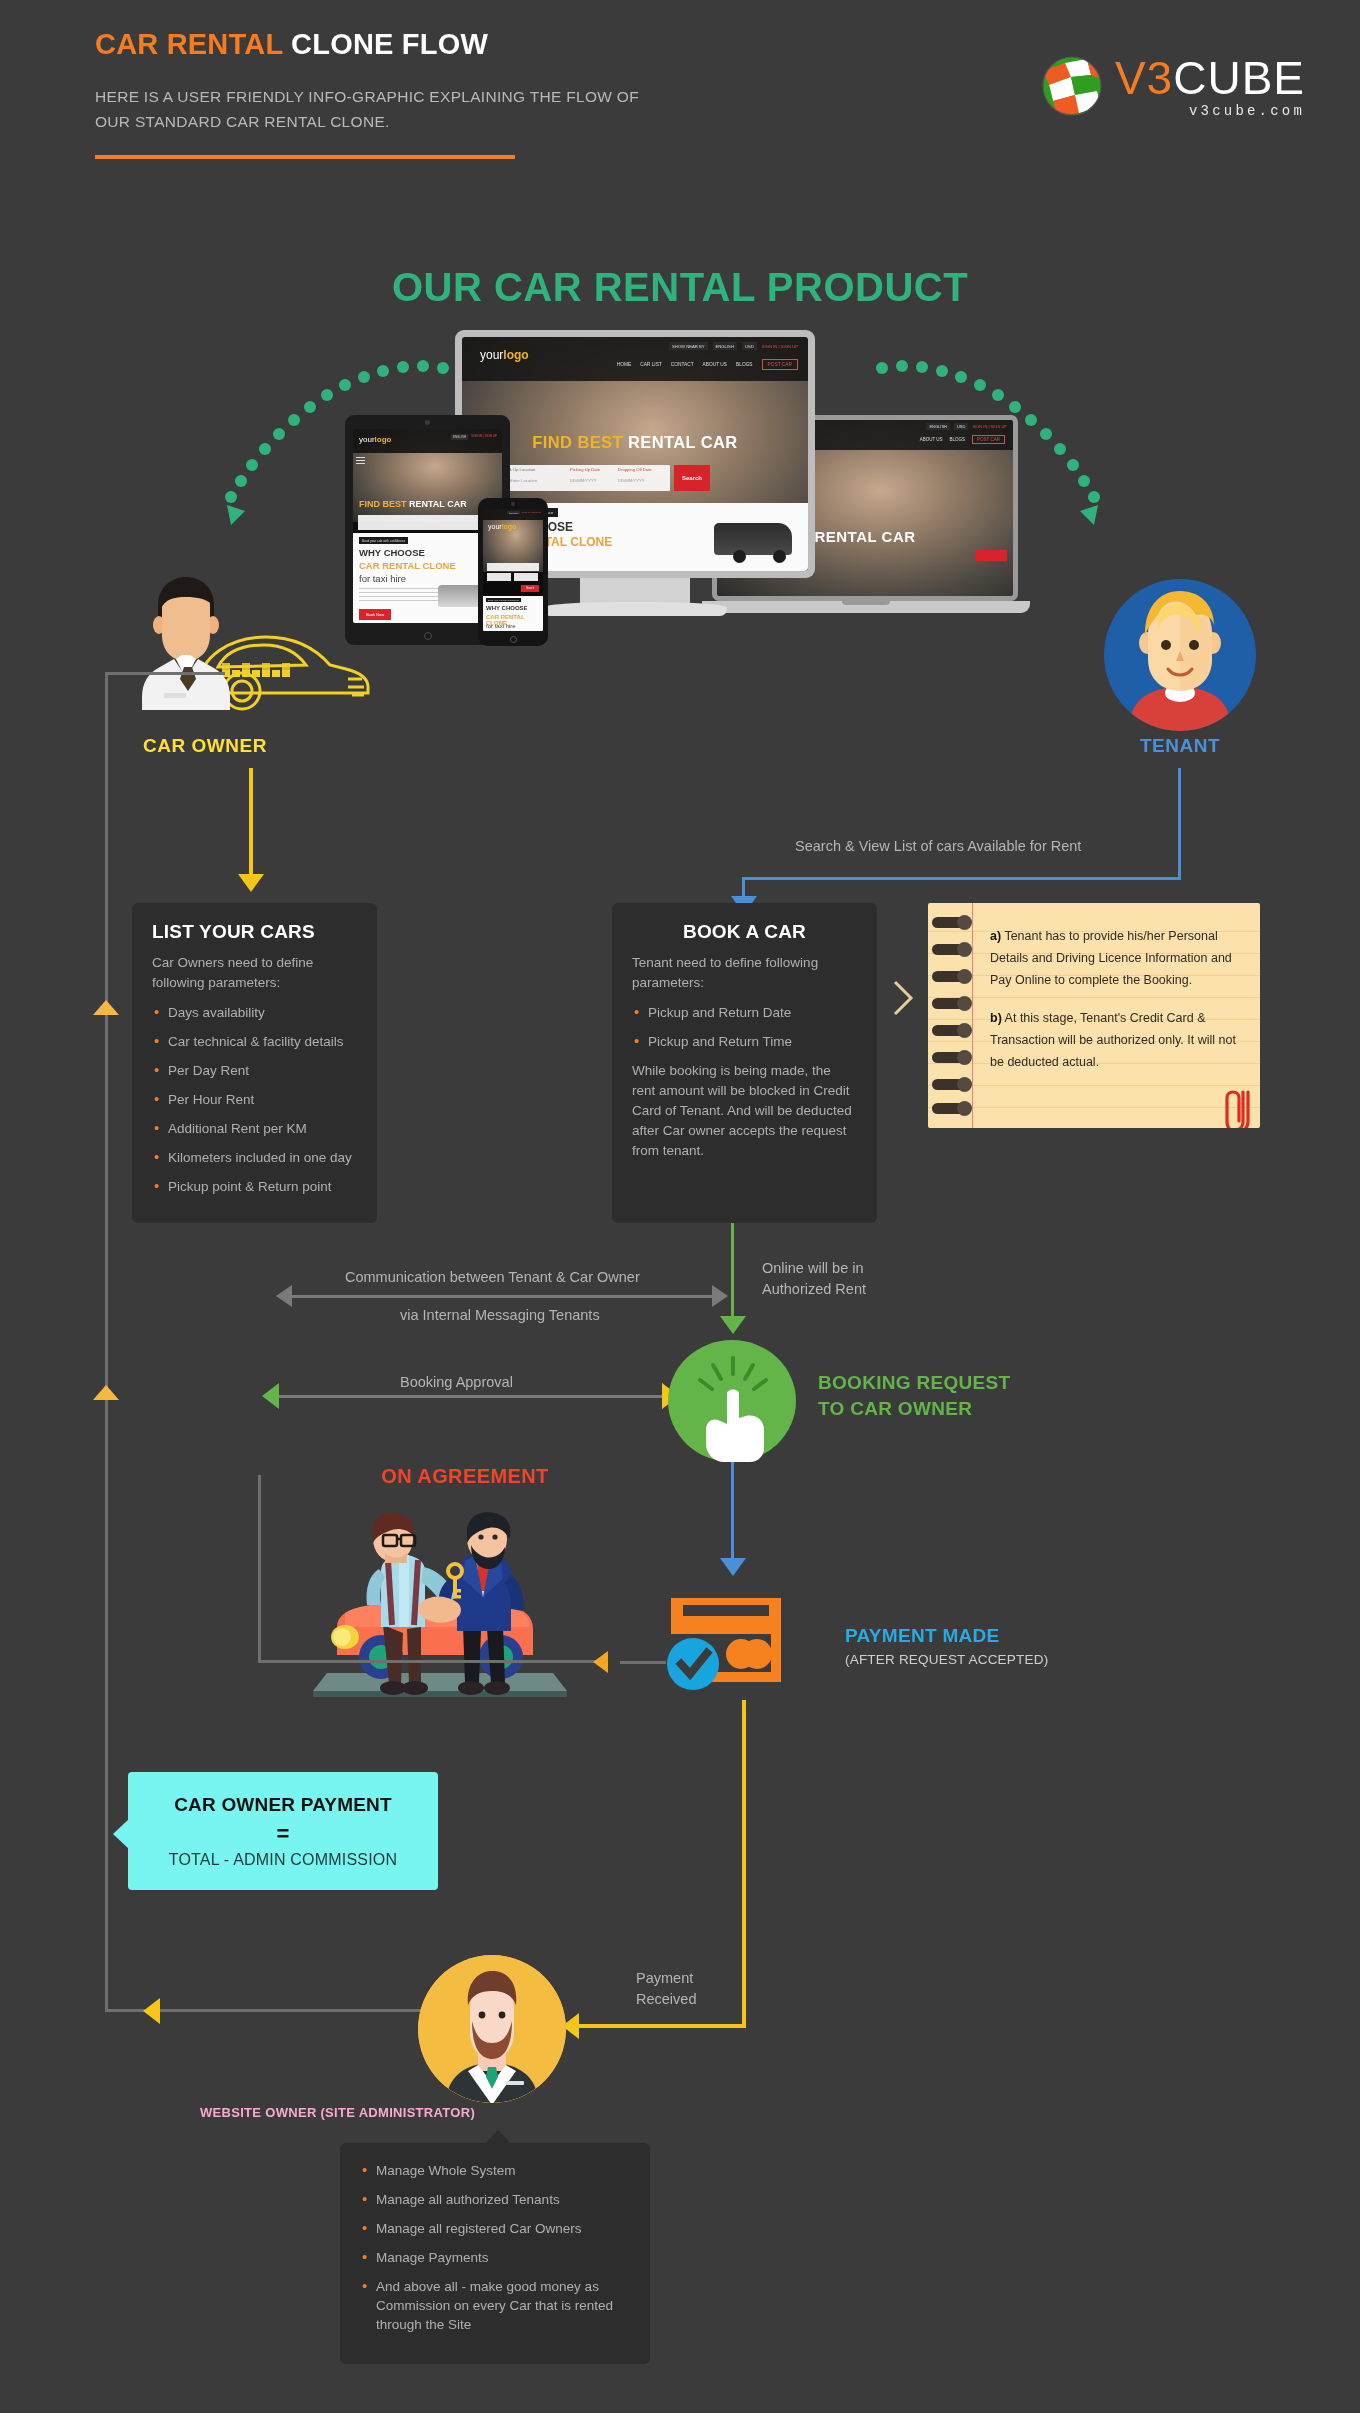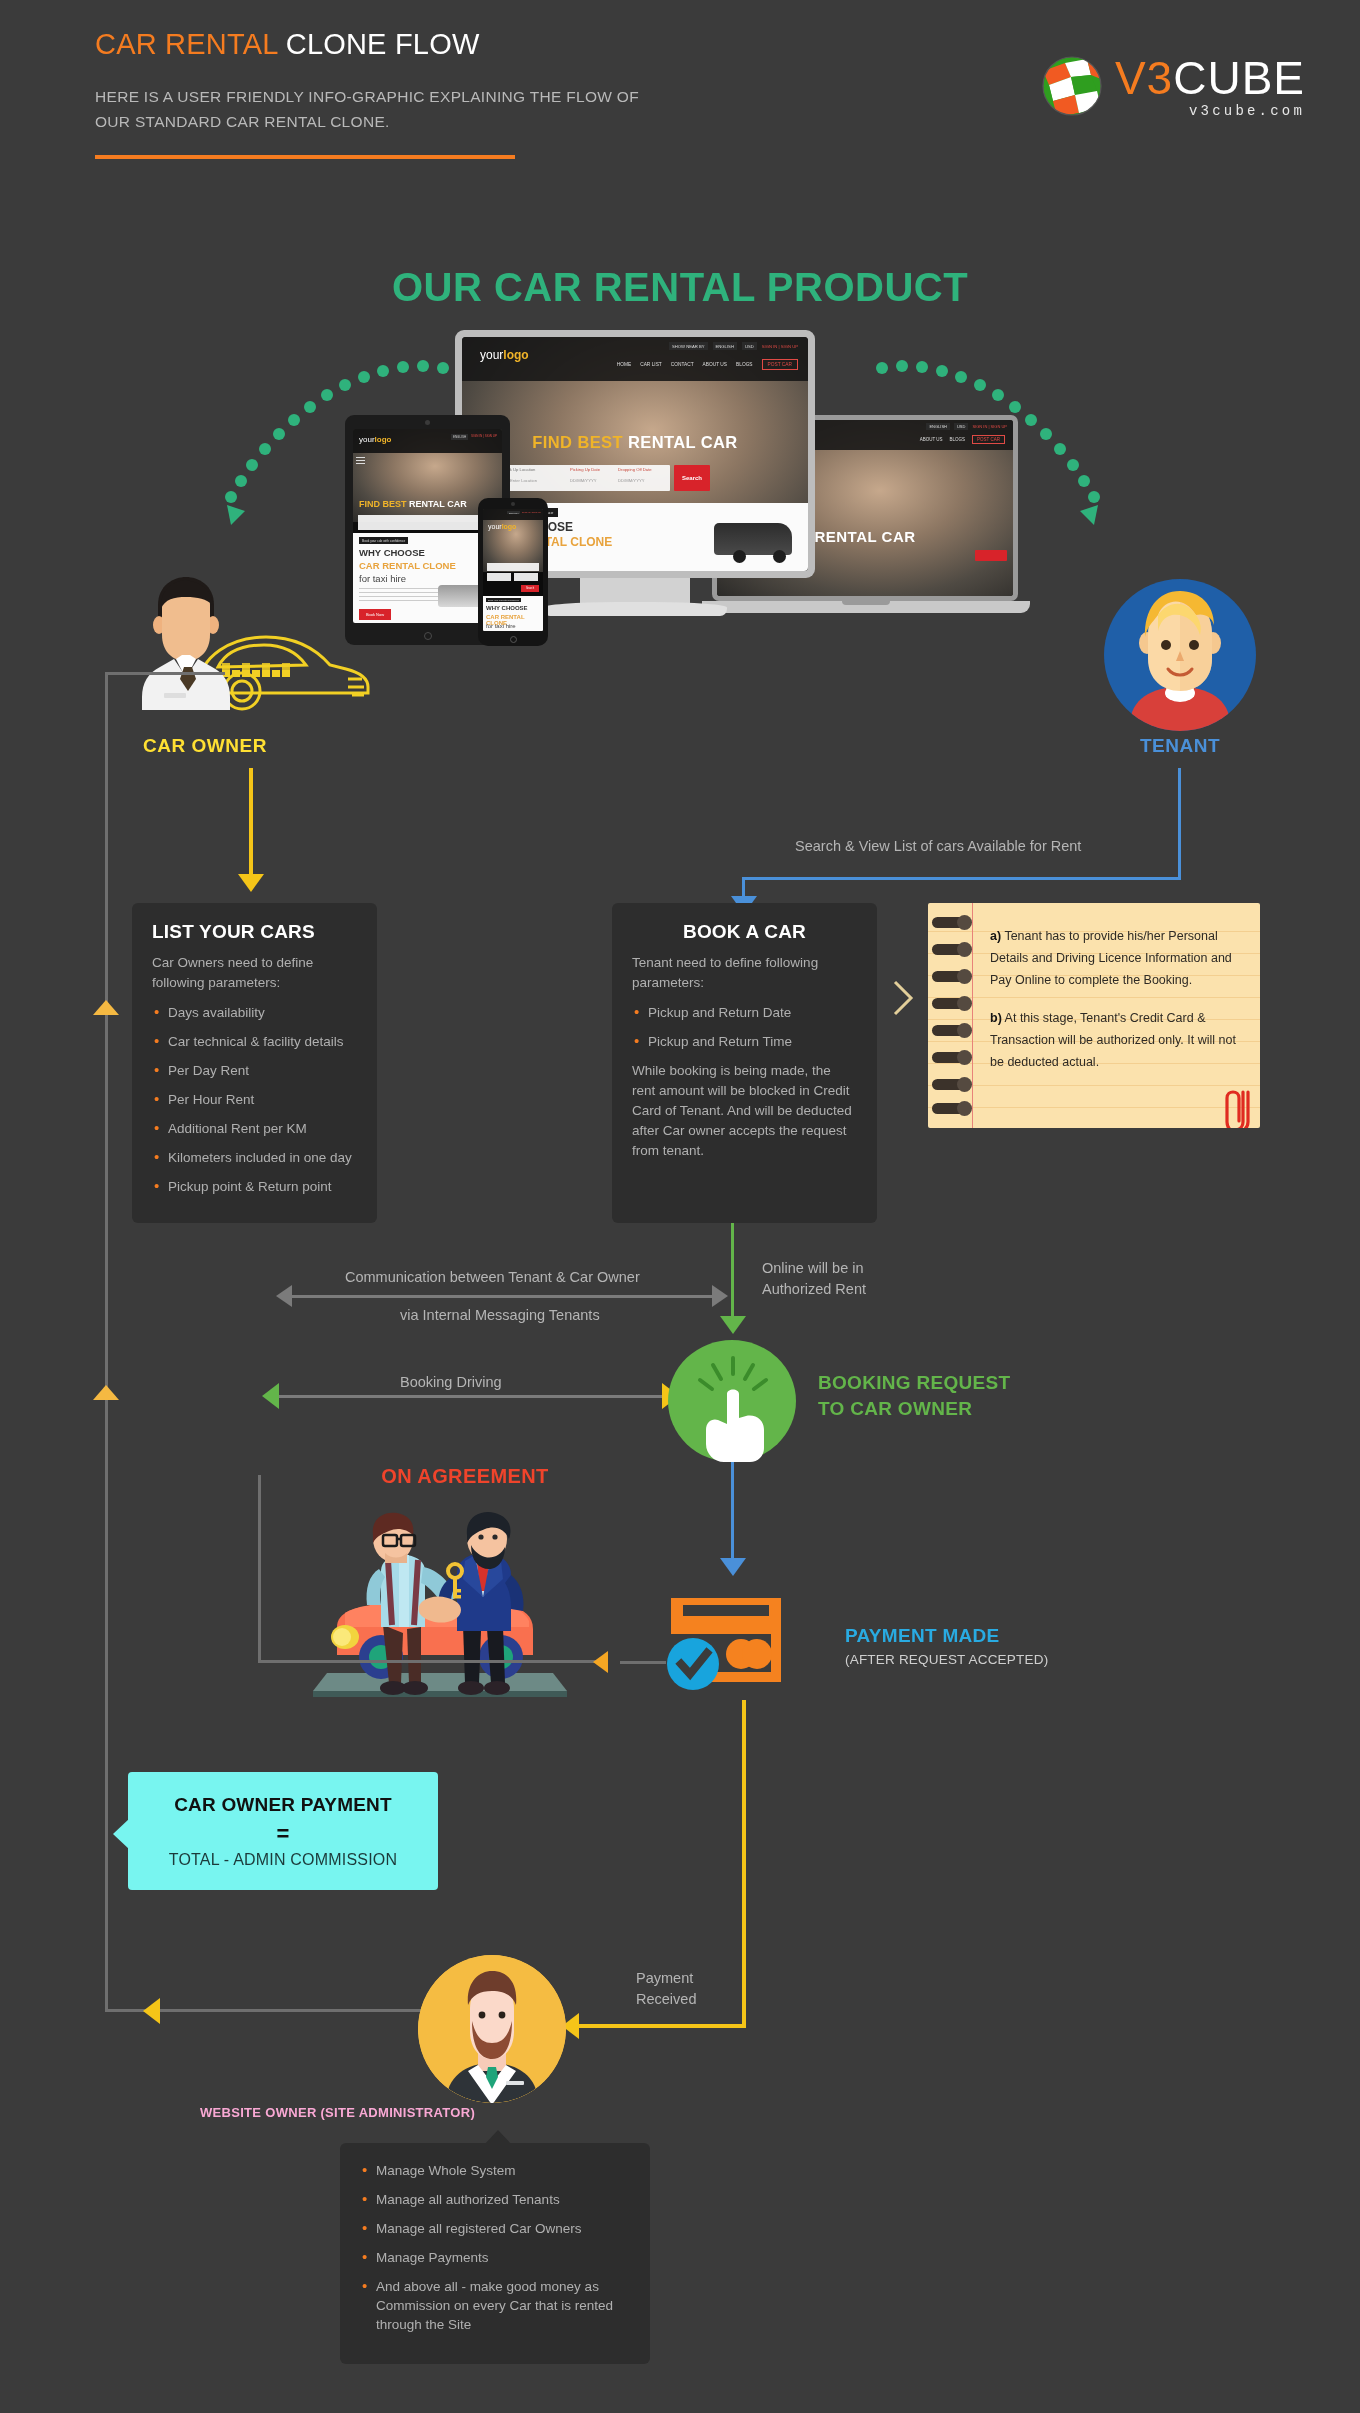--- a/index.html
+++ b/index.html
@@ -7,21 +7,21 @@
   body {
     width: 1360px; height: 2413px; position: relative;
     font-family: "Liberation Sans", sans-serif;
     color: #fff; overflow: hidden;
   }
   .stage { position: absolute; inset: 0; }
   .abs { position: absolute; }
 
   
   #header { left: 0; top: 0; width: 1360px; height: 175px; }
-  #title { left: 95px; top: 28px; font-size: 29px; font-weight: normal; letter-spacing: .2px; }
+  #title { left: 95px; top: 28px; font-size: 29px; font-weight: bold; letter-spacing: .2px; }
   #title .accent { color: #f57c20; }
   #title .rest { color: #ffffff; }
   #subtitle { left: 95px; top: 84px; width: 580px; font-size: 15.5px;
     line-height: 25px; color: #b9b9b9; letter-spacing: .3px; }
   #title-rule { left: 95px; top: 155px; width: 420px; height: 4px; background: #f57c20; }
 
   
   #logo { right: 55px; top: 55px; display: flex; align-items: flex-start; gap: 12px; }
   #logo-sphere { width: 62px; height: 62px; position: relative; }
   #logo-text { position: relative; }
@@ -536,21 +536,21 @@
 
   <div class="abs ln" style="left:292px;top:1295px;width:420px;height:3px;background:#7b7b7b;"></div>
   <div class="abs arw arw-left-grey" style="left:276px;top:1285px;"></div>
   <div class="abs arw arw-right-grey" style="left:712px;top:1285px;"></div>
   <div class="abs flow-label" style="left:345px;top:1267px;white-space:nowrap;">Communication between Tenant &amp; Car Owner</div>
   <div class="abs flow-label" style="left:400px;top:1305px;white-space:nowrap;">via Internal Messaging Tenants</div>
 
   <div class="abs ln" style="left:278px;top:1395px;width:400px;height:3px;background:#7b7b7b;"></div>
   <div class="abs arw arw-left-g" style="left:262px;top:1383px;"></div>
   <div class="abs arw arw-right-y" style="left:662px;top:1383px;"></div>
-  <div class="abs flow-label" style="left:400px;top:1372px;white-space:nowrap;">Booking Driving</div>
+  <div class="abs flow-label" style="left:400px;top:1372px;white-space:nowrap;">Booking Approval</div>
 
   <div class="abs" id="booking-circle">
     <div id="booking-hand">
       <svg width="78" height="106" viewBox="0 0 78 106">
         <g stroke="#3b8c2b" stroke-width="4" stroke-linecap="round">
           <line x1="39" y1="2" x2="39" y2="18"></line>
           <line x1="19" y1="9" x2="27" y2="23"></line>
           <line x1="59" y1="9" x2="51" y2="23"></line>
           <line x1="6" y1="24" x2="18" y2="33"></line>
           <line x1="72" y1="24" x2="60" y2="33"></line>

